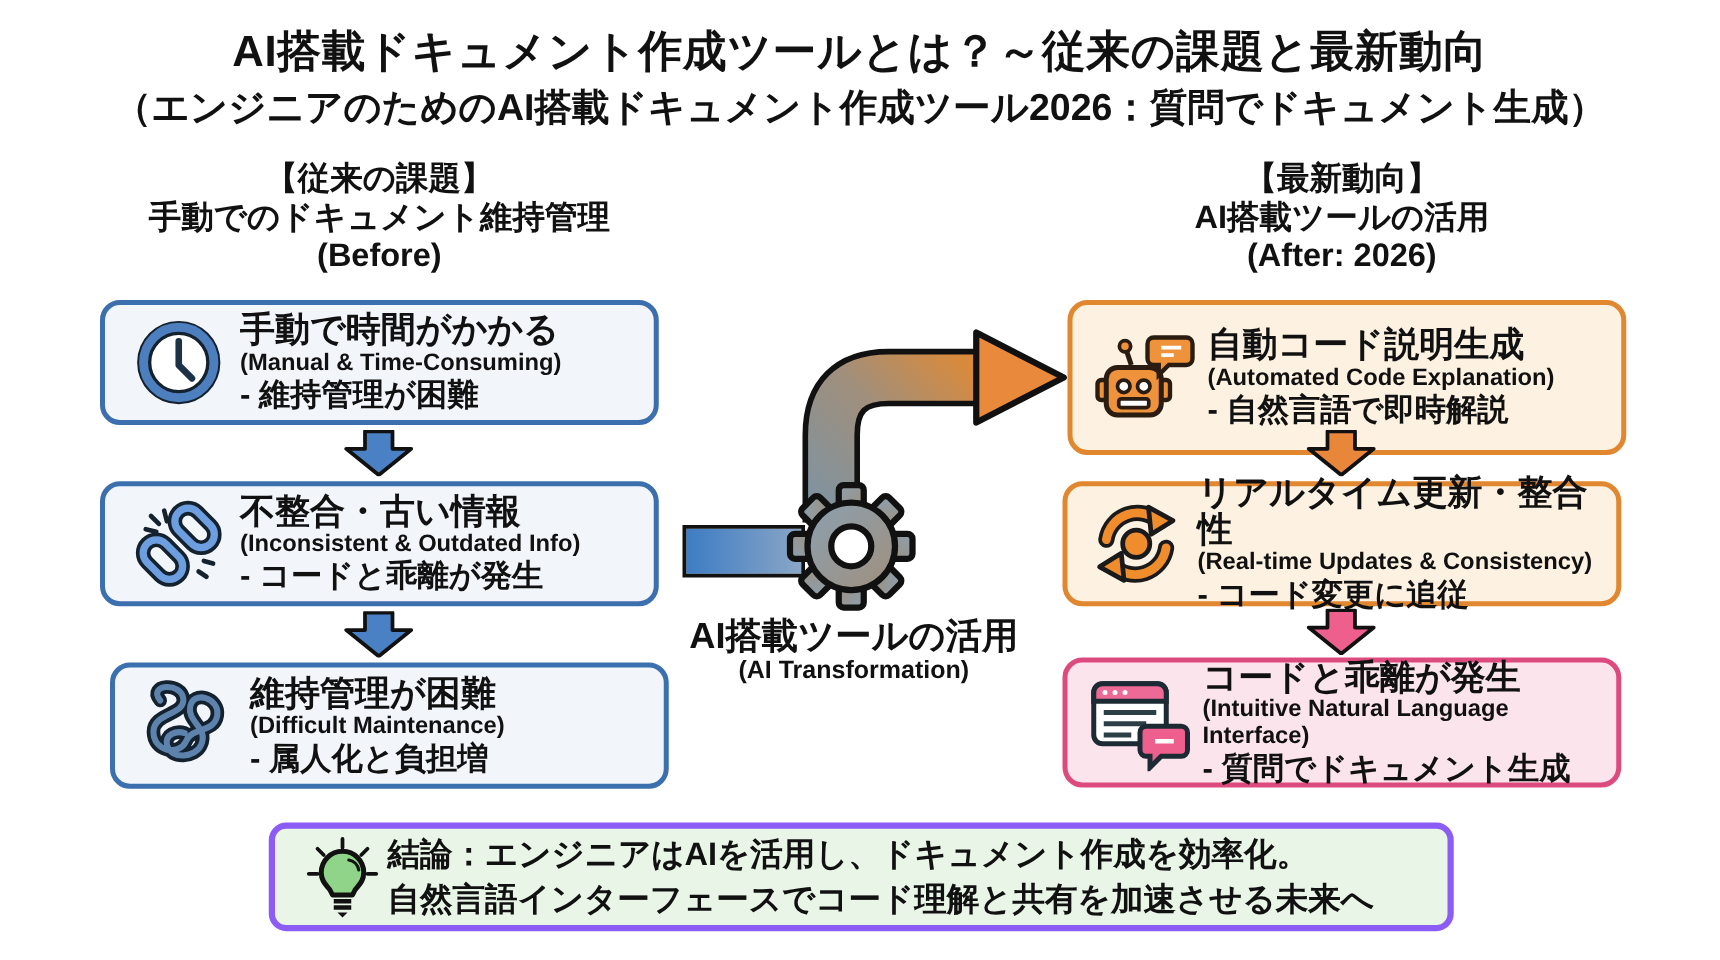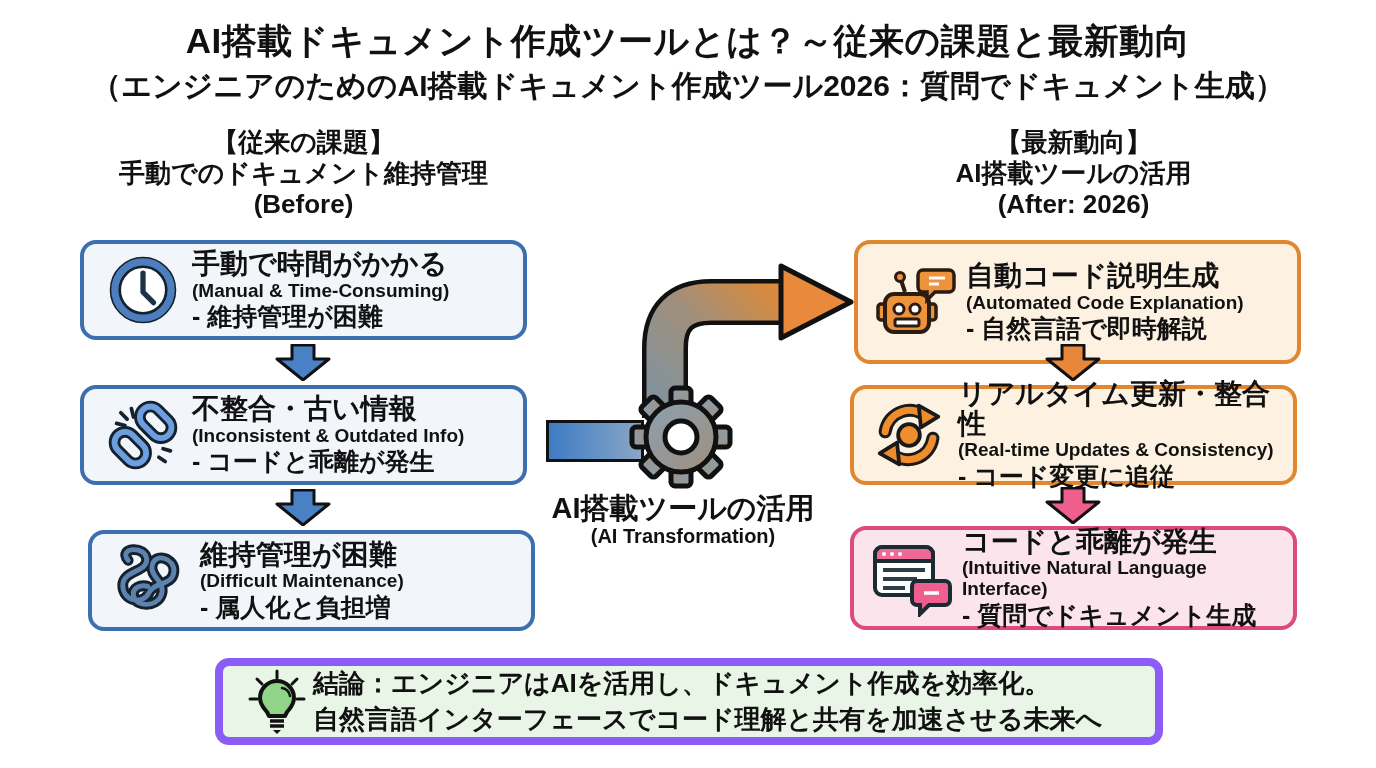--- a/index.html
+++ b/index.html
@@ -34,21 +34,21 @@
   .center-rect{position:absolute;left:546px;top:420px;width:92px;height:36px;
     background:linear-gradient(90deg,#3d7cc4,#8aa6c6);border:3px solid #111;}
   .gear-wrap{position:absolute;left:624px;top:380px;}
   .curve-arrow{position:absolute;left:595px;top:256px;}
   .center-label{position:absolute;left:533px;top:489px;width:300px;text-align:center;
     font-size:29px;font-weight:800;}
   .center-sublabel{position:absolute;left:533px;top:525px;width:300px;text-align:center;
     font-size:20px;font-weight:800;}
 
   .conclusion{position:absolute;left:215px;top:658px;width:948px;height:87px;
-    box-sizing:border-box;border:8px solid #8b5cf6;background:#e9f6e7;border-radius:14px;
+    box-sizing:border-box;border:5px solid #8b5cf6;background:#e9f6e7;border-radius:14px;
     display:flex;align-items:center;padding:0 14px 0 18px;}
   .conclusion .c-icon{flex:0 0 72px;display:flex;align-items:center;justify-content:center;}
   .conclusion .c-text{flex:1;font-size:26px;font-weight:800;line-height:1.35;}
 </style>
 </head>
 <body>
 
 <div id="canvas">
 
   <div class="page-title">AI搭載ドキュメント作成ツールとは？～従来の課題と最新動向</div>

